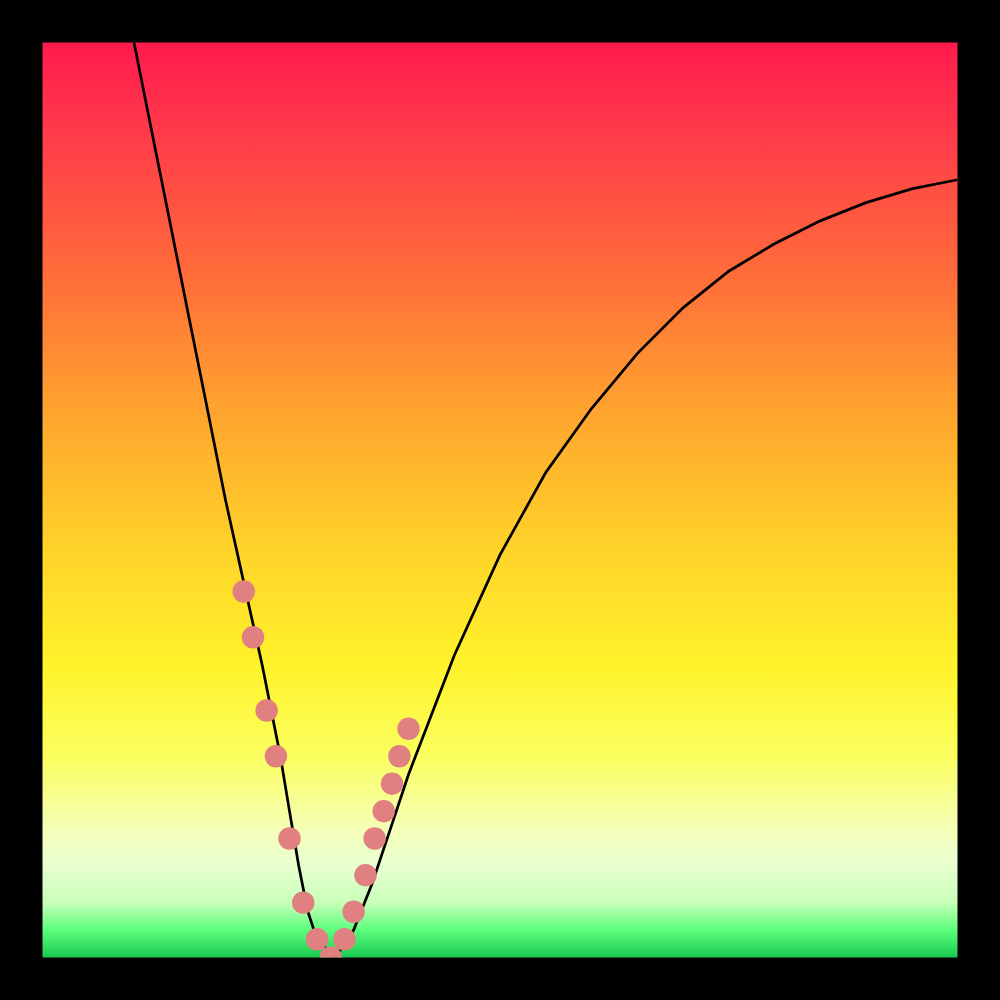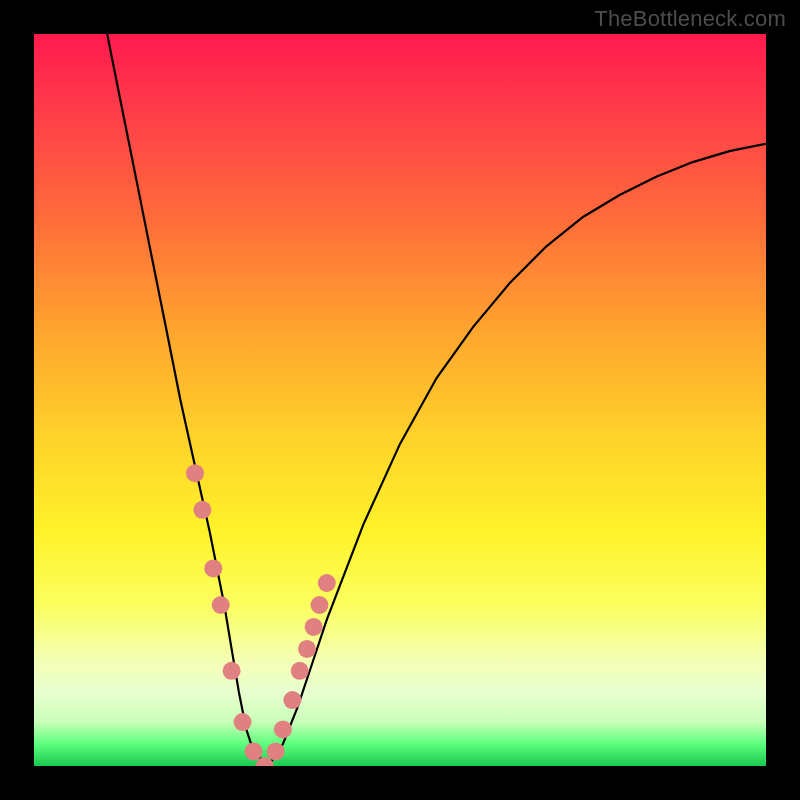--- a/index.html
+++ b/index.html
@@ -76,15 +76,14 @@
           <circle cx="258.4" cy="666.1" r="9" fill="#e08080"></circle>
           <circle cx="265.7" cy="636.8" r="9" fill="#e08080"></circle>
           <circle cx="273.0" cy="614.9" r="9" fill="#e08080"></circle>
           <circle cx="279.6" cy="592.9" r="9" fill="#e08080"></circle>
           <circle cx="285.5" cy="571.0" r="9" fill="#e08080"></circle>
           <circle cx="292.8" cy="549.0" r="9" fill="#e08080"></circle>
         </g>
     </svg>
   </div>
 
-  <div class="watermark">TheBottleneck.com</div>
 
 </div>
 
 </body></html>

